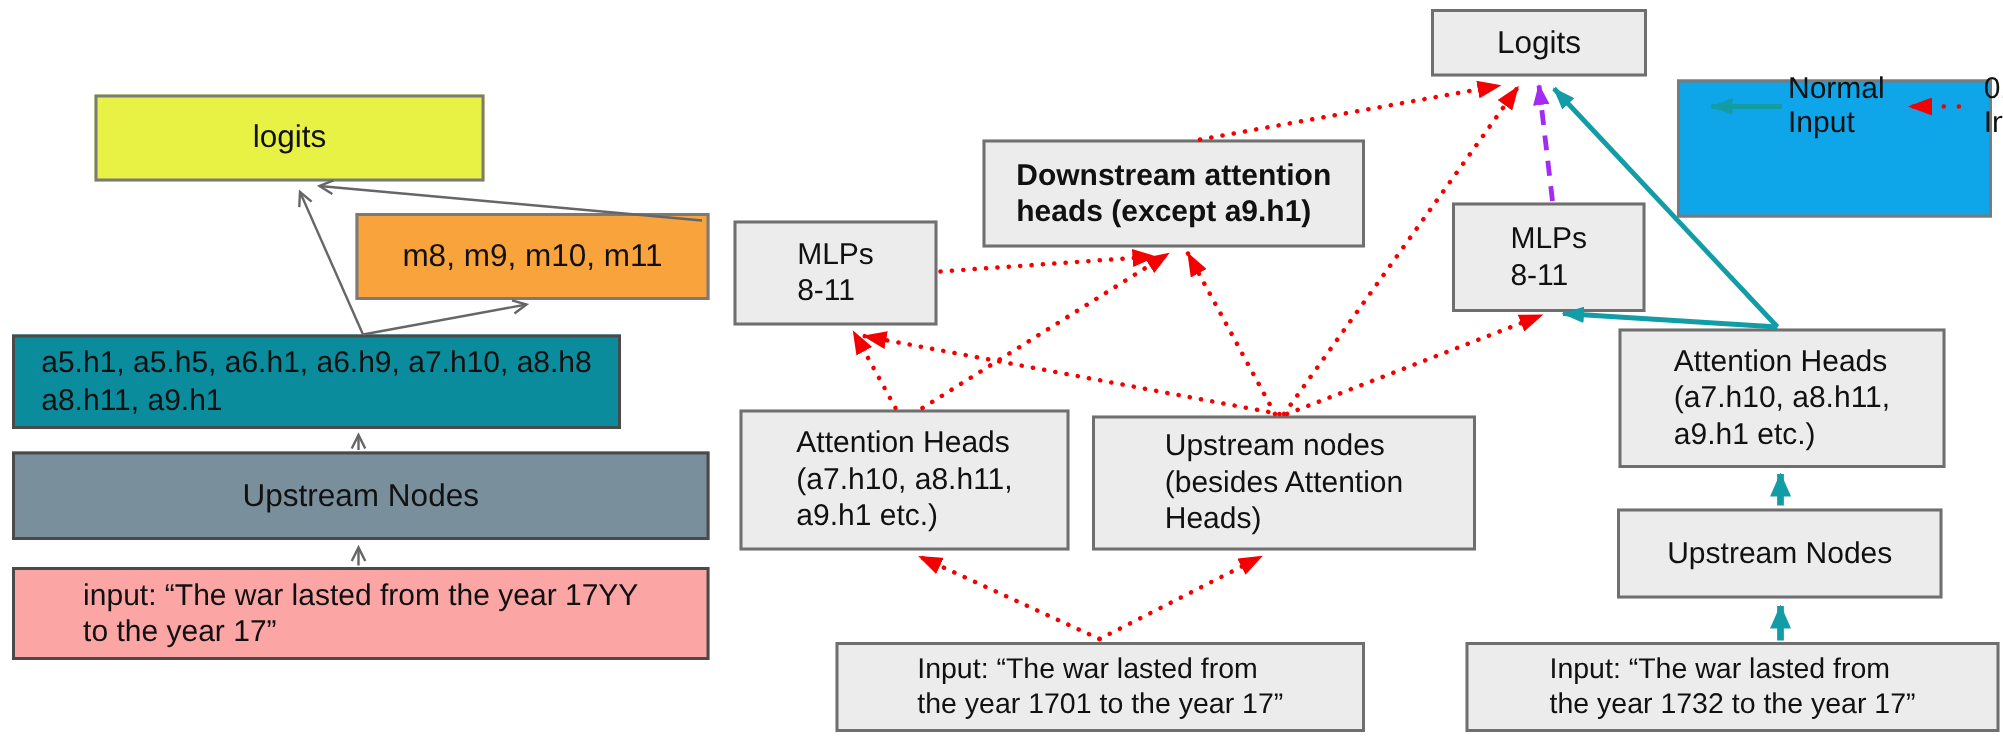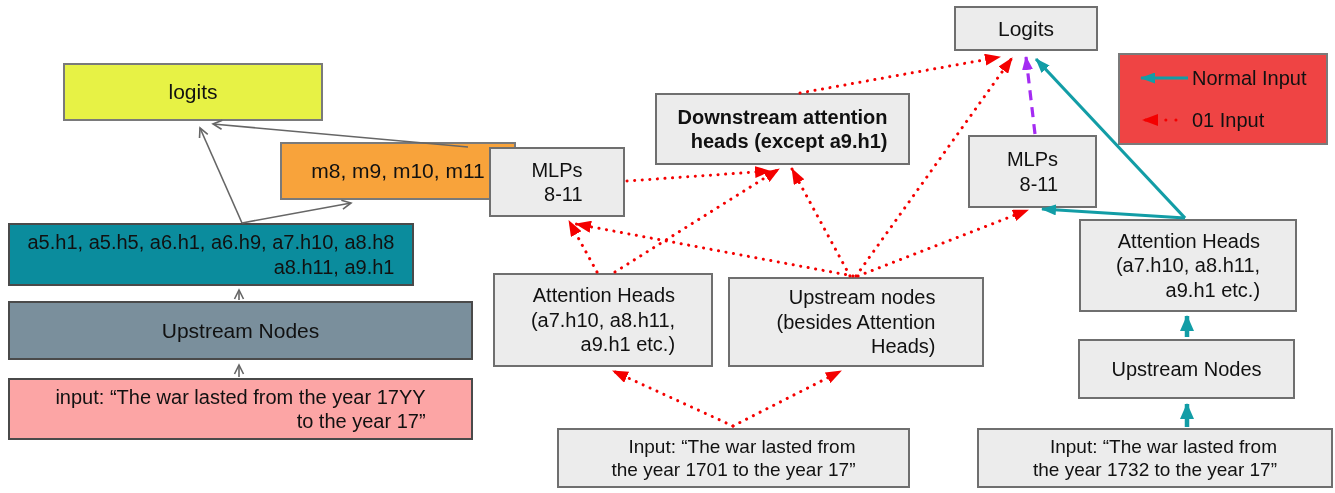--- a/index.html
+++ b/index.html
@@ -1,41 +1,41 @@
 <!DOCTYPE html>
 <html><head>
 <meta charset="utf-8">
 <style>
   html,body{margin:0;padding:0;background:#fff;}
   #stage{position:relative;width:1335px;height:493px;background:#ffffff;overflow:hidden;
          font-family:"Liberation Sans", sans-serif;}
   .node{position:absolute;box-sizing:border-box;border:2px solid #6f6f6f;
-        display:flex;align-items:center;justify-content:center;text-align:right;
+        display:flex;align-items:center;justify-content:center;text-align:left;
         white-space:pre-line;color:#111;line-height:1.22;padding:16px 4px;}
   #edge-layer{position:absolute;left:0;top:0;width:1335px;height:493px;pointer-events:none;}
   .e-gray{stroke:#666666;stroke-width:1.6;fill:none;}
   .e-red{stroke:#f40000;stroke-width:3;fill:none;stroke-dasharray:0.1 7.5;stroke-linecap:round;}
   .e-teal{stroke:#129da6;stroke-width:3.2;fill:none;}
   .e-tealthick{stroke:#129da6;stroke-width:4.5;fill:none;}
   .e-purple{stroke:#a42bf2;stroke-width:3.2;fill:none;stroke-dasharray:10 7;}
   .legend{position:absolute;left:1118px;top:53px;width:210px;height:92px;box-sizing:border-box;
-          background:#ef4444;border:2px solid #7a7a7a;display:flex;flex-direction:column;
+          background:#0ea5e9;border:2px solid #7a7a7a;display:flex;flex-direction:row;
           justify-content:space-around;padding:2px 4px 2px 6px;}
   .legend-row{display:flex;align-items:center;height:28px;}
   .legend-icon{flex:0 0 66px;}
   .legend-label{font-size:20px;color:#111;}
 </style>
 </head>
 <body>
 
 <div id="stage">
 
   <div id="diagram">
       <div class="node" style="left: 63px; top: 63px; width: 260px; height: 58px; background: rgb(231, 242, 69); border-color: rgb(122, 122, 122); font-size: 21px;">logits</div>
-      <div class="node" style="left: 237px; top: 142px; width: 236px; height: 58px; background: rgb(248, 163, 59); border-color: rgb(122, 122, 122); font-size: 21px; margin-left: 43px;">m8, m9, m10, m11</div>
+      <div class="node" style="left: 237px; top: 142px; width: 236px; height: 58px; background: rgb(248, 163, 59); border-color: rgb(122, 122, 122); font-size: 21px;">m8, m9, m10, m11</div>
       <div class="node" style="left: 8px; top: 223px; width: 406px; height: 63px; background: rgb(11, 140, 157); border-color: rgb(74, 74, 74); font-size: 20px;">a5.h1, a5.h5, a6.h1, a6.h9, a7.h10, a8.h8
 a8.h11, a9.h1</div>
       <div class="node" style="left: 8px; top: 301px; width: 465px; height: 59px; background: rgb(122, 143, 156); border-color: rgb(74, 74, 74); font-size: 21px;">Upstream Nodes</div>
       <div class="node" style="left: 8px; top: 378px; width: 465px; height: 62px; background: #fca5a5; border-color: rgb(74, 74, 74); font-size: 20px;">input: “The war lasted from the year 17YY
 to the year 17”</div>
       <div class="node" style="left: 954px; top: 6px; width: 144px; height: 45px; background: rgb(236, 236, 236); border-color: rgb(111, 111, 111); font-size: 21px;">Logits</div>
       <div class="node" style="left: 655px; top: 93px; width: 255px; height: 72px; background: rgb(236, 236, 236); border-color: rgb(111, 111, 111); font-size: 20px; font-weight: bold;">Downstream attention
 heads (except a9.h1)</div>
       <div class="node" style="left: 489px; top: 147px; width: 136px; height: 70px; background: rgb(236, 236, 236); border-color: rgb(111, 111, 111); font-size: 20px;">MLPs
 8-11</div>

